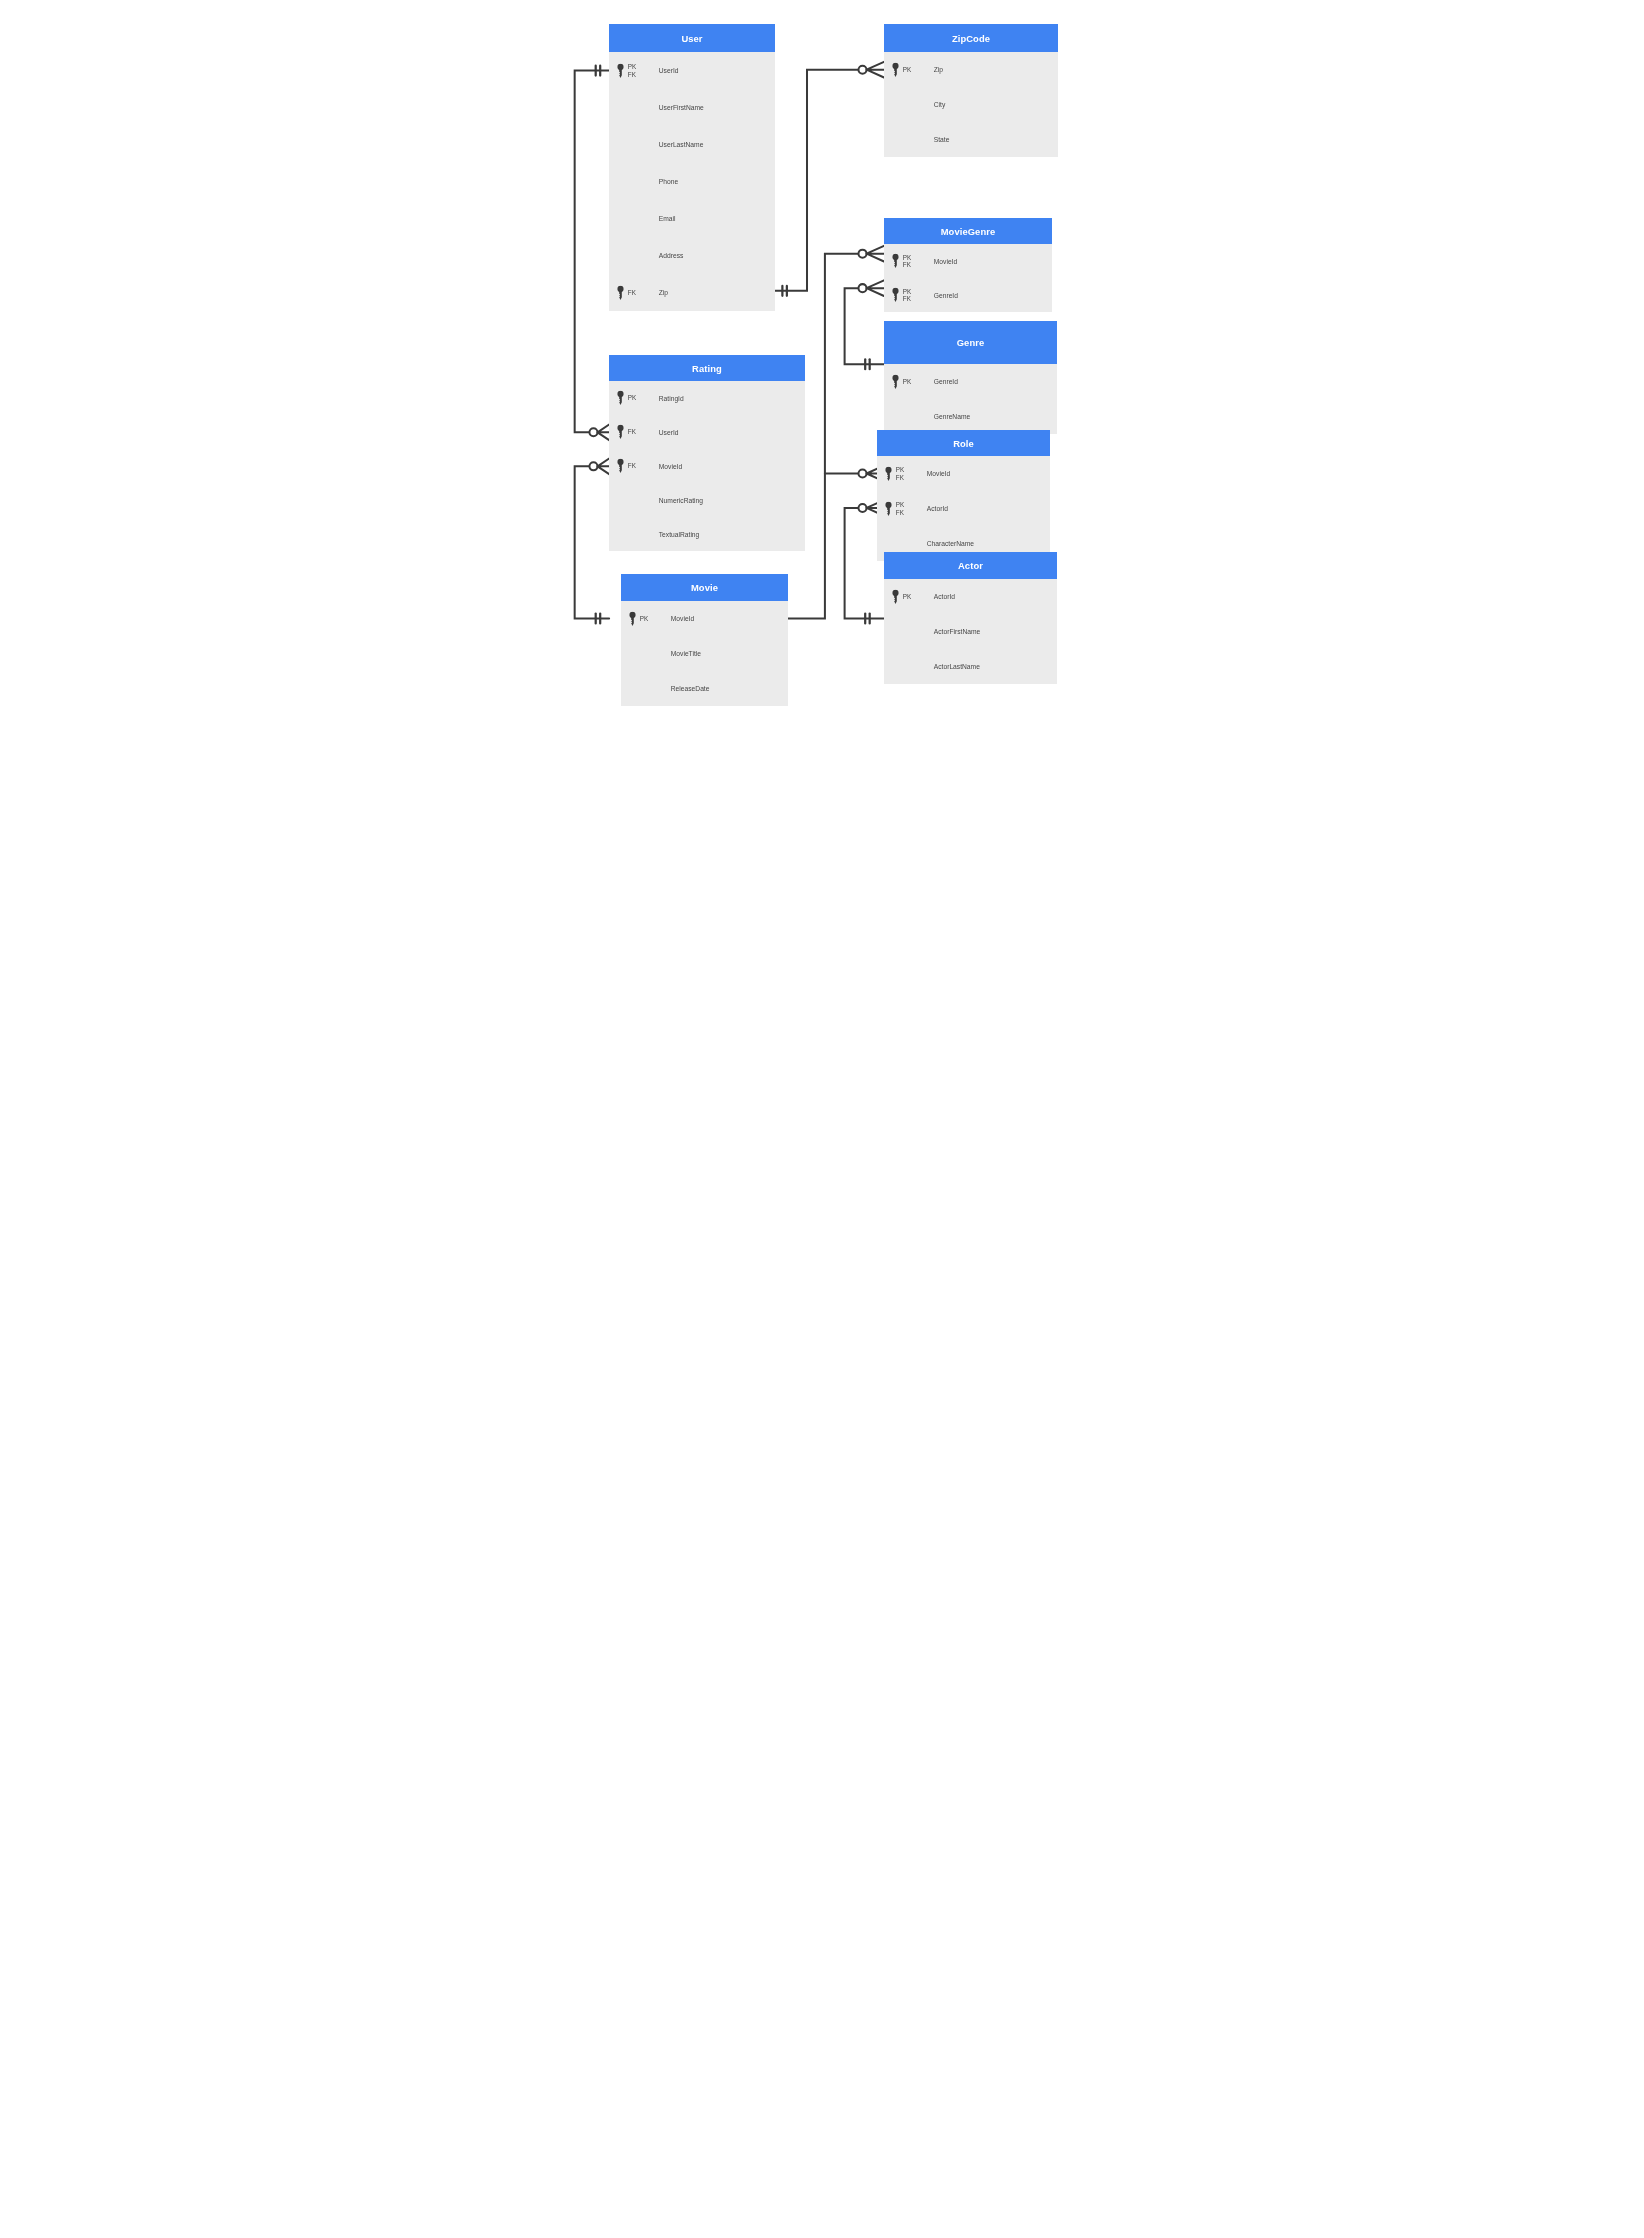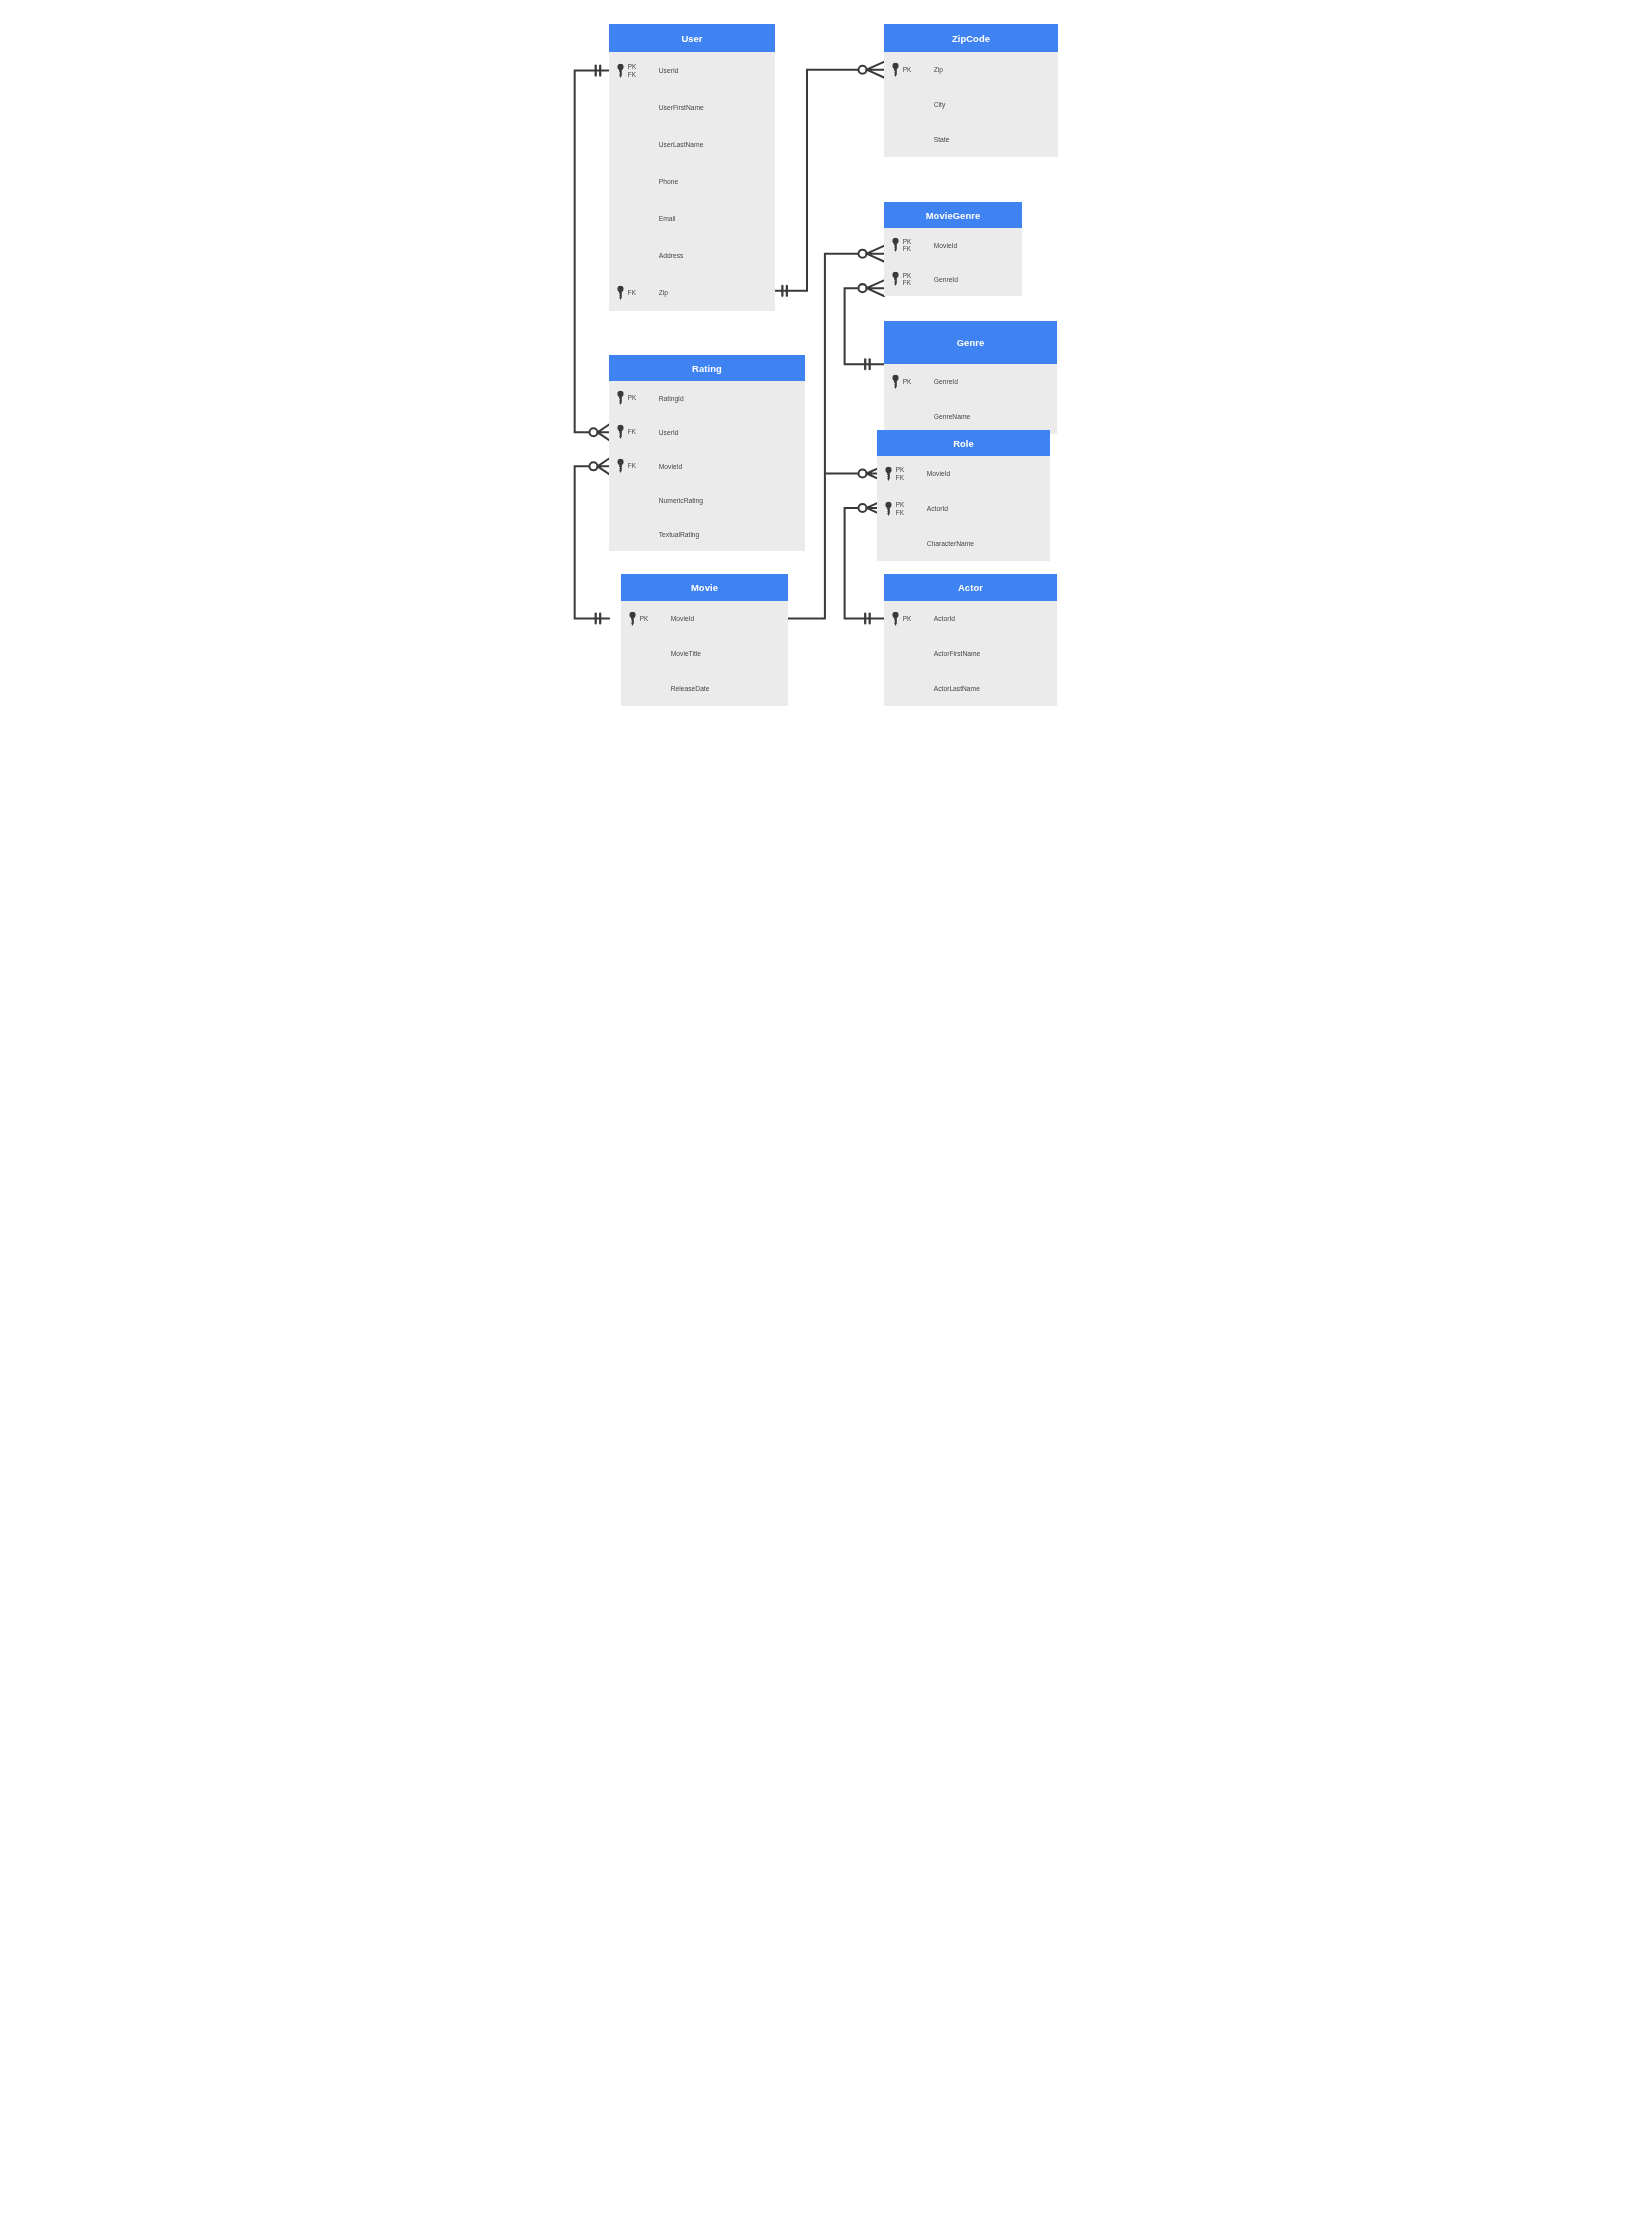--- a/index.html
+++ b/index.html
@@ -184,21 +184,21 @@
             </svg>
           </span>
           <span class="keylabels">
             <div>FK</div>
           </span>
           <span class="fname">Zip</span>
         </div>
       </div>
   </div>
 
-  <div class="table" style="left:325px;top:202px;width:138px;--rowh:34px;">
+  <div class="table" style="left:325px;top:218px;width:168px;--rowh:34px;">
     <div class="thead" style="height:26.4px">
       <span>MovieGenre</span>
     </div>
     <div class="tbody">
         <div class="row">
           <span class="keycell">
             <svg class="keysvg" viewBox="0 0 24 40">
               <use href="#key-shape"></use>
             </svg>
           </span>
@@ -277,21 +277,21 @@
           <span class="fname">ActorId</span>
         </div>
         <div class="row">
           <span class="keycell"></span>
           <span class="keylabels"></span>
           <span class="fname">CharacterName</span>
         </div>
       </div>
   </div>
 
-  <div class="table" style="left:325px;top:574px;width:173px;--rowh:35px;">
+  <div class="table" style="left:325px;top:552px;width:173px;--rowh:35px;">
     <div class="thead" style="height:27px">
       <span>Actor</span>
     </div>
     <div class="tbody">
         <div class="row">
           <span class="keycell">
             <svg class="keysvg" viewBox="0 0 24 40">
               <use href="#key-shape"></use>
             </svg>
           </span>

